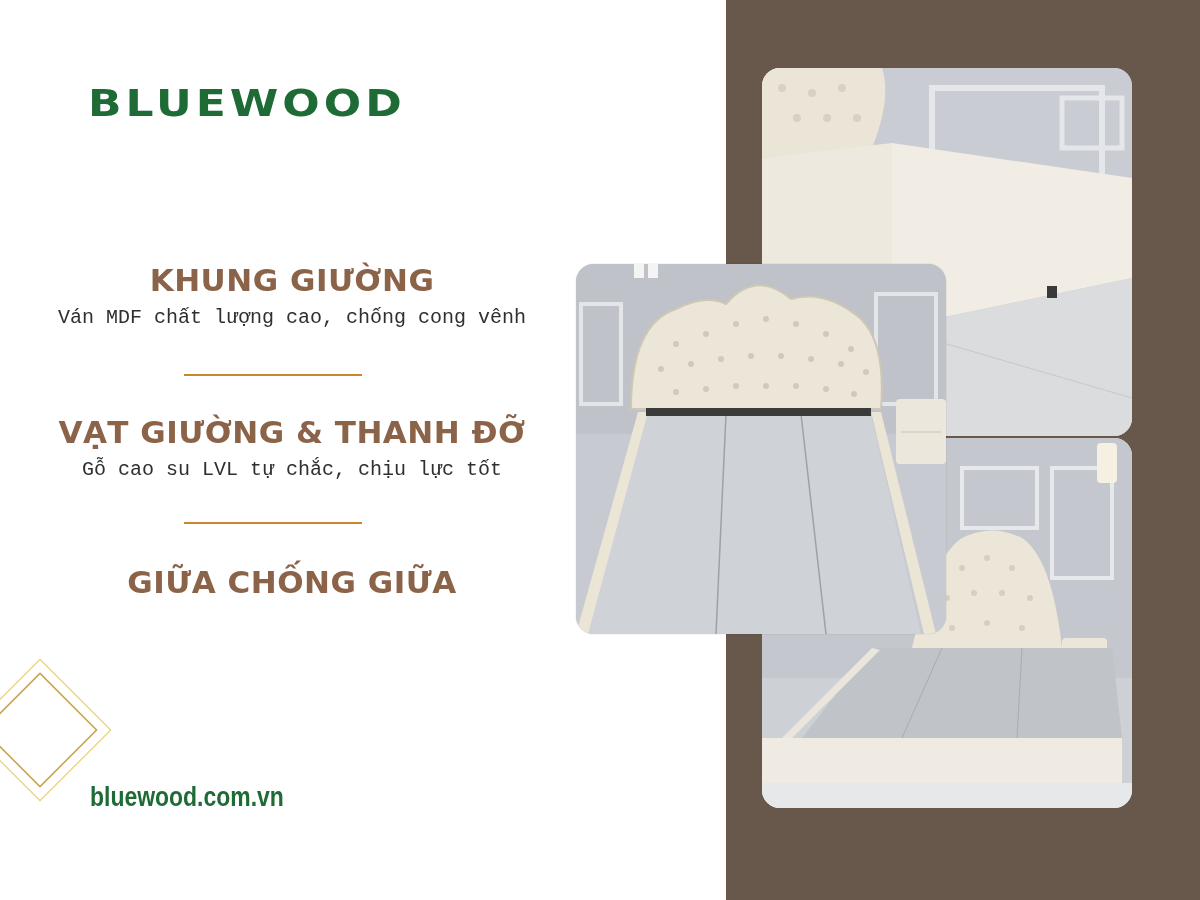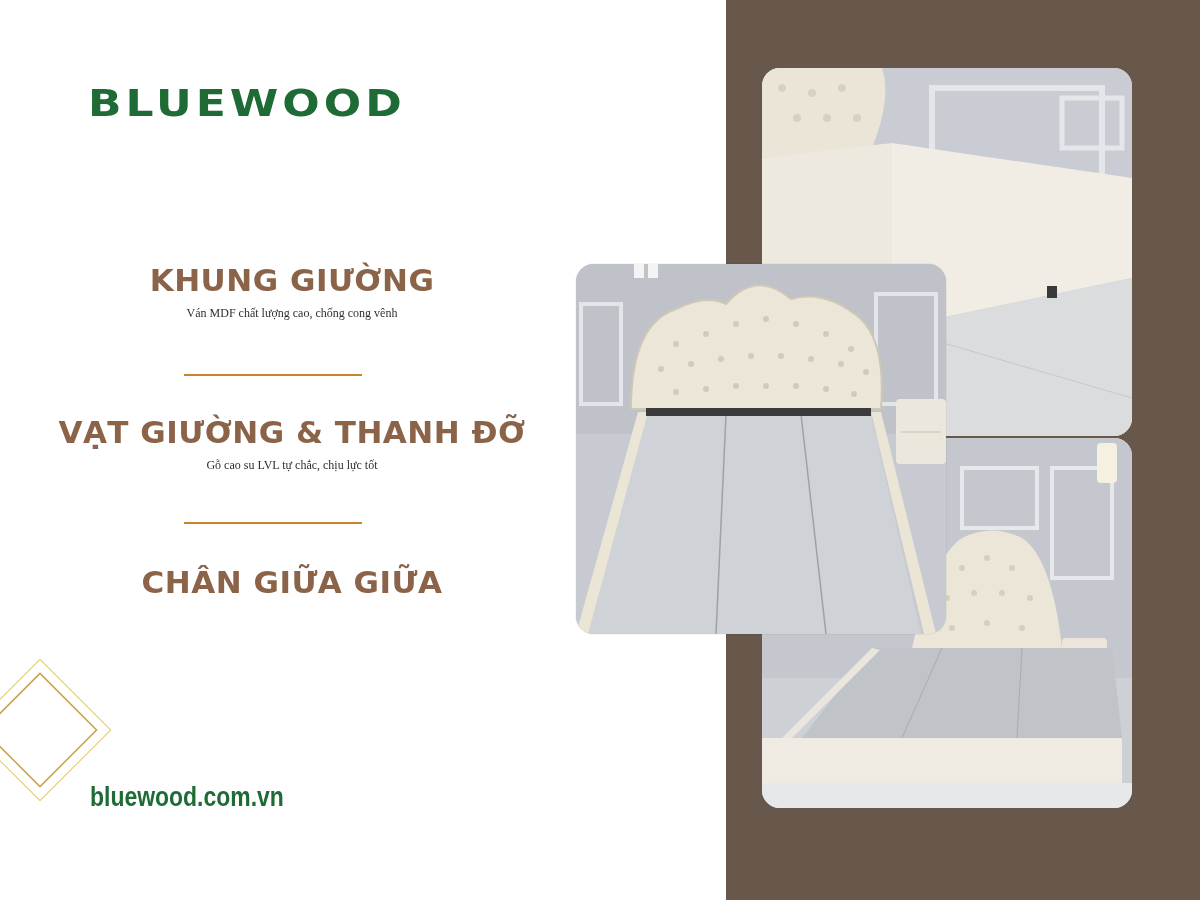--- a/index.html
+++ b/index.html
@@ -7,21 +7,21 @@
   body { position:relative; font-family:"Liberation Sans", sans-serif; }
 
   .right-panel { position:absolute; left:726px; top:0; width:474px; height:900px; background:#67584b; }
 
   .logo { position:absolute; left:88px; top:86px; width:362px; height:40px;
     font-family:"DejaVu Sans", sans-serif; font-weight:bold; font-size:44px; letter-spacing:4px;
     color:#1f6b35; line-height:40px; transform:scaleY(0.85); transform-origin:left top; }
 
   .feature { position:absolute; left:12px; width:560px; text-align:center; }
   .feature .title { font-family:"DejaVu Sans", sans-serif; font-weight:bold; color:#8b6348; font-size:31px; letter-spacing:0.5px; }
-  .feature .desc { font-family:Liberation Serif, serif; color:#2f2f2f; font-size:12px; margin-top:8px; }
+  .feature .desc { font-family:Liberation Mono, monospace; color:#2f2f2f; font-size:20px; margin-top:8px; }
 
   .divider { position:absolute; left:184px; width:178px; height:2px; background:#c9862e; }
 
   .deco { position:absolute; left:-40px; top:650px; width:160px; height:160px; }
 
   .url { position:absolute; left:90px; top:782px; font-family:"Liberation Sans", sans-serif; font-weight:bold;
     font-size:27px; color:#1f6b35; transform:scaleX(0.85); transform-origin:left top; }
 
   .photo { position:absolute; overflow:hidden; border-radius:18px; }
   .photo-top { left:762px; top:68px; width:370px; height:368px; background:#cfd1d6; }
@@ -41,21 +41,21 @@
 </div>
 <div class="divider" style="top:374px;"></div>
 
 <div class="feature" style="top:414px;">
   <div class="title">VẠT GIƯỜNG &amp; THANH ĐỠ</div>
   <div class="desc">Gỗ cao su LVL tự chắc, chịu lực tốt</div>
 </div>
 <div class="divider" style="top:522px;"></div>
 
 <div class="feature" style="top:564px;">
-  <div class="title">CHÂN GIỮA GIỮA</div>
+  <div class="title">GIỮA CHỐNG GIỮA</div>
 </div>
 
 <svg class="deco" viewBox="0 0 160 160">
   <rect x="40" y="40" width="80" height="80" transform="rotate(45 80 80)" fill="none" stroke="#c9a24a" stroke-width="1.5"></rect>
   <rect x="30" y="30" width="100" height="100" transform="rotate(45 80 80)" fill="none" stroke="#e6d27a" stroke-width="1.2"></rect>
 </svg>
 
 <div class="url">bluewood.com.vn</div>
 
 <div class="photo photo-top">

